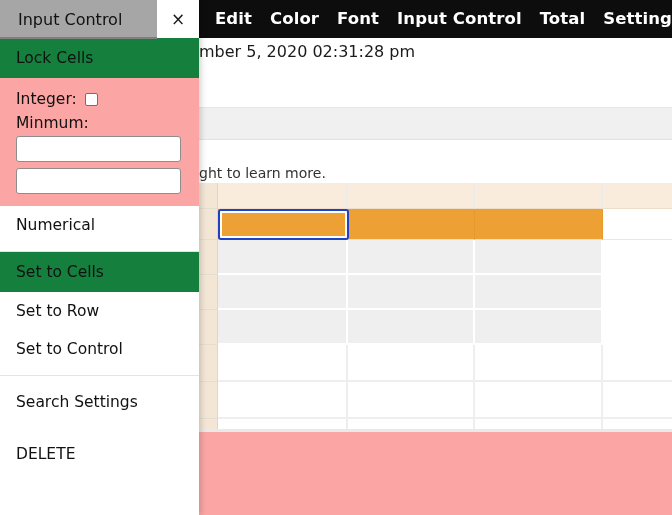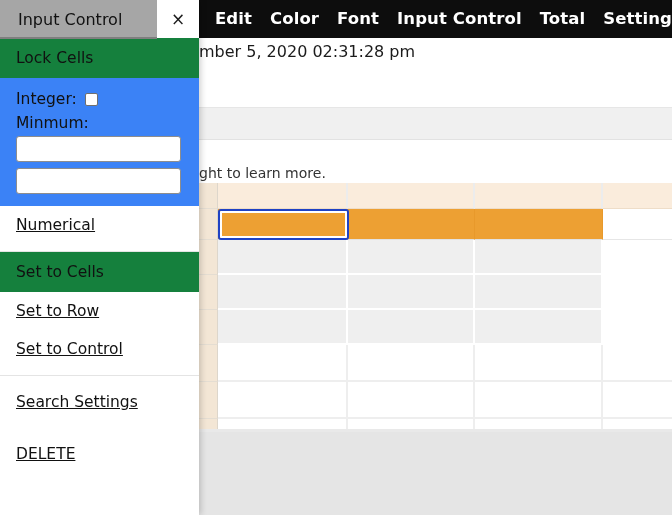--- a/index.html
+++ b/index.html
@@ -20,21 +20,21 @@
     width: 672px;
     height: 515px;
     overflow: hidden;
   }
 
   
   .app-bg {
     position: absolute;
     left: 0; top: 0;
     width: 672px; height: 515px;
-    background: #e5e5e5;
+    background: #fca5a5;
   }
   .menubar {
     position: absolute;
     left: 199px; top: 0;
     width: 473px; height: 38px;
     background: #0d0d0d;
     display: flex;
     align-items: center;
     gap: 0px;
     overflow: hidden;
@@ -236,25 +236,24 @@
     height: 38px;
     display: flex;
     align-items: center;
     background: #ffffff;
     cursor: pointer;
   }
   .menu-plain .label {
     margin-left: 16px;
     font-size: 15.5px;
     color: #111111;
-    text-decoration: underline;
   }
 
   .form-block {
-    background: #3b82f6;
+    background: #fca5a5;
     padding: 12px 0 6px 0;
   }
   .form-row-inline {
     display: flex;
     align-items: center;
     margin: 0 0 6px 16px;
   }
   .form-label {
     font-size: 15.5px;
     color: #111111;

